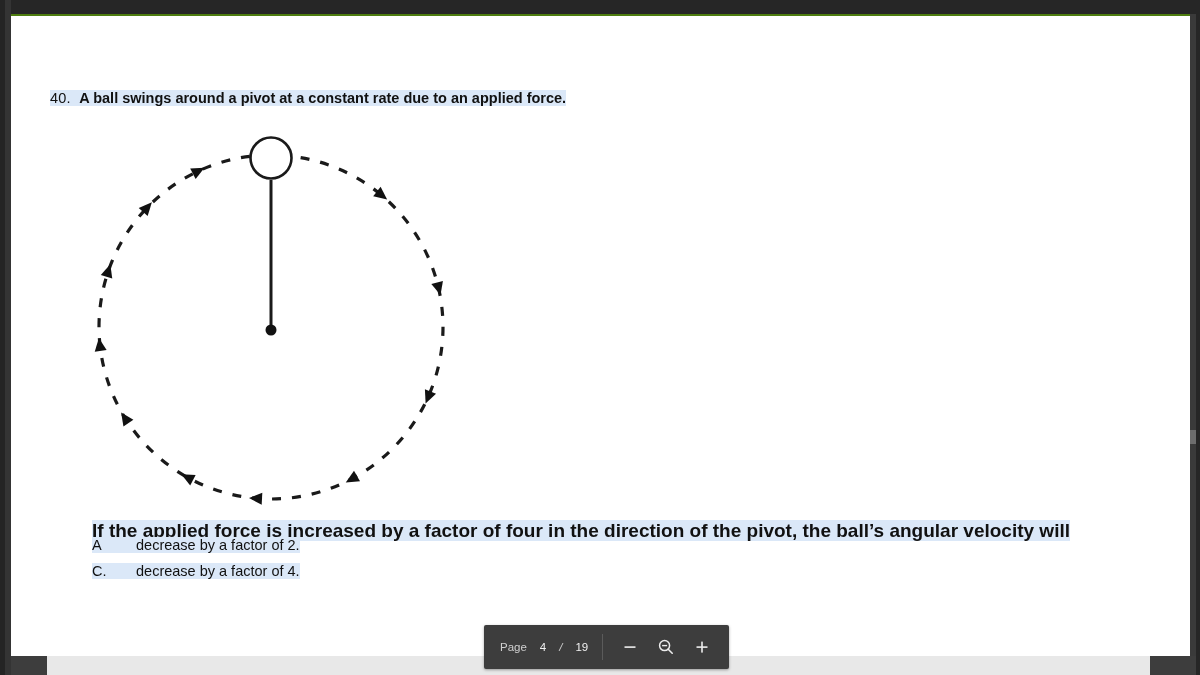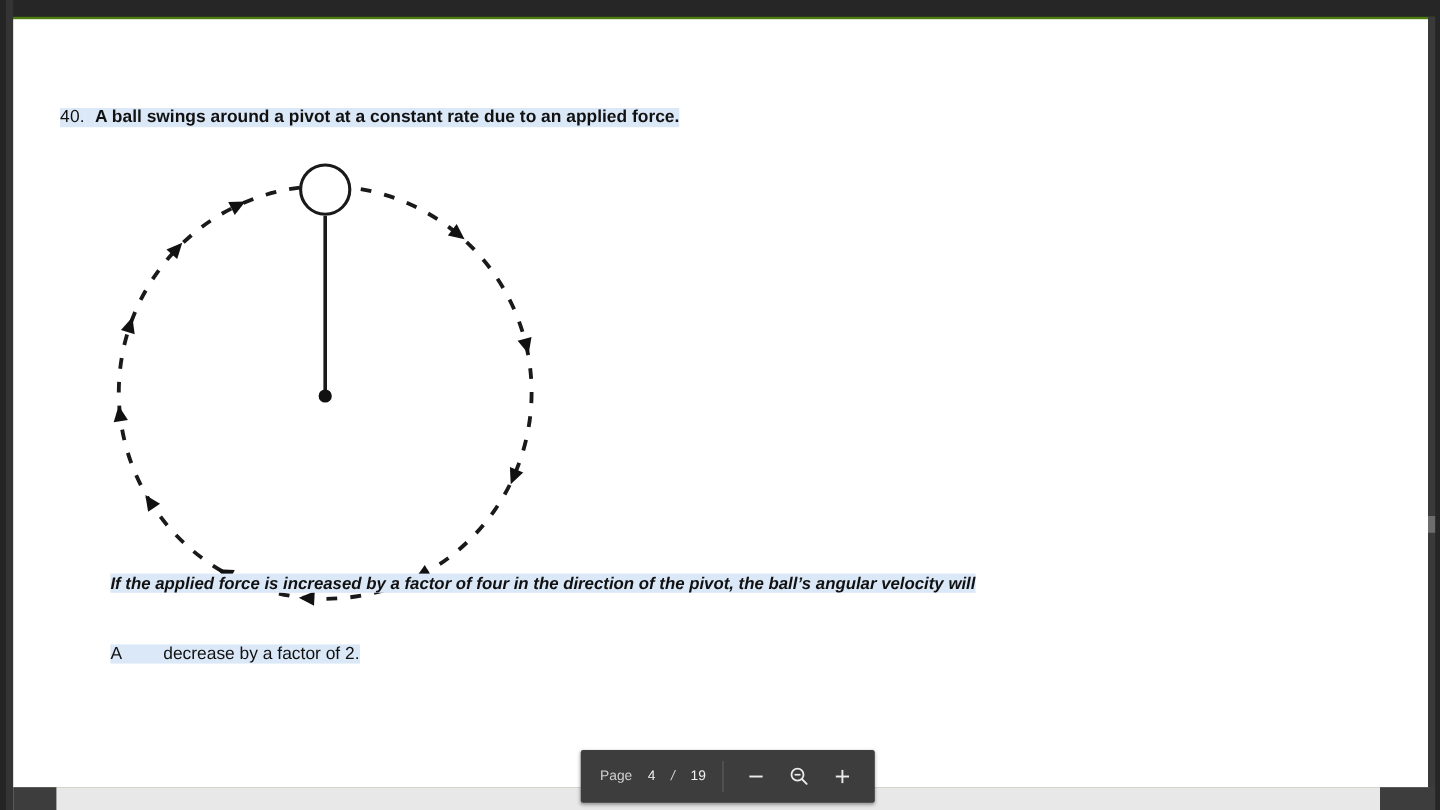--- a/index.html
+++ b/index.html
@@ -119,26 +119,25 @@
     font-weight: normal;
     letter-spacing: 0.2px;
   }
   #question-stem .qtext {
     font-weight: bold;
   }
 
   #question-prompt {
     position: absolute;
     left: 81px;
-    top: 460px;
-    font-size: 14px;
+    top: 505px;
+    font-size: 19px;
     font-weight: bold;
     line-height: 20px;
     white-space: nowrap;
-    font-style: italic;
   }
 
   #answer-list {
     position: absolute;
     left: 81px;
     top: 519px;
     width: 420px;
   }
   .answer-row {
     height: 26px;
@@ -279,20 +278,23 @@
     </div>
 
     <div id="question-prompt">
       <span class="hl">If the applied force is increased by a factor of four in the direction of the pivot, the ball’s angular velocity will</span>
     </div>
 
     <div id="answer-list">
       <div class="answer-row">
         <span class="hl"><span class="ltr">A</span><span>decrease by a factor of 2.</span></span>
       </div>
+      <div class="answer-row">
+        <span class="hl"><span class="ltr">C.</span><span>decrease by a factor of 4.</span></span>
+      </div>
     </div>
 
   </div>
 
   <div class="chrome-bottom-strip"></div>
   <div class="chrome-bottom-dark"></div>
   <div class="chrome-bottom-dark-right"></div>
 
   <div id="page-toolbar">
 

